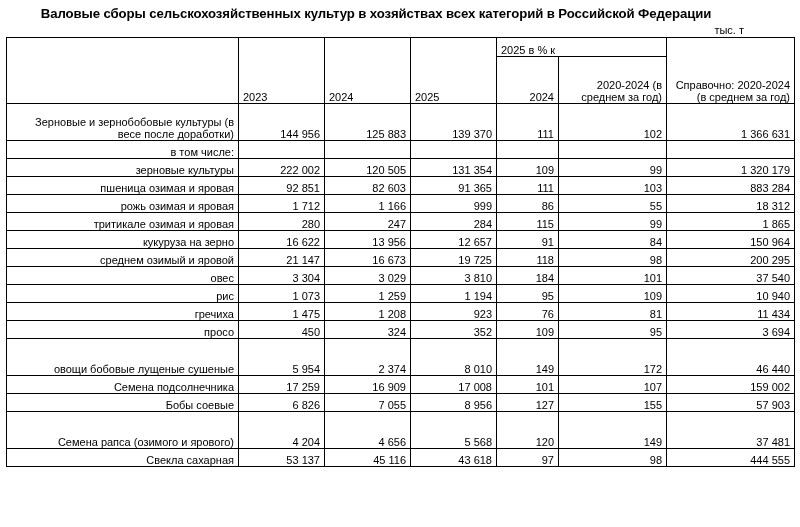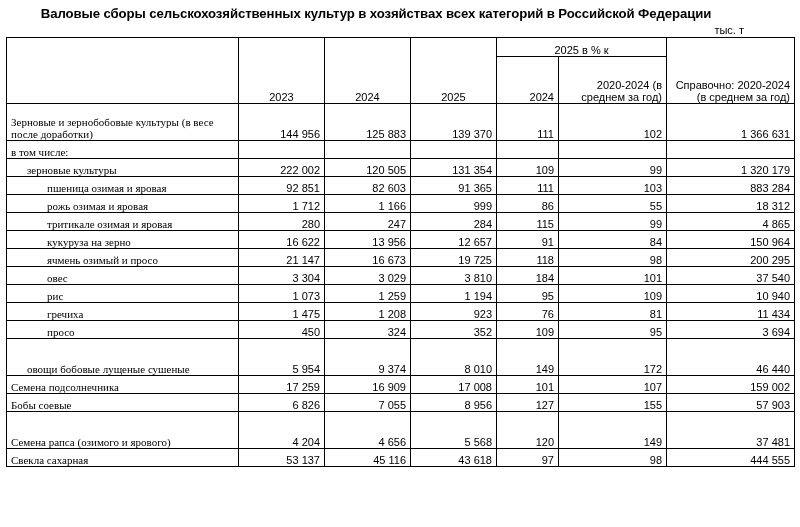--- a/index.html
+++ b/index.html
@@ -40,41 +40,39 @@
   }
   table.grid td, table.grid th {
     border: 1px solid #000000;
     font-size: 11px;
     font-weight: normal;
     padding: 0 4px;
     vertical-align: bottom;
     line-height: 1.12;
   }
   .hdr {
-    text-align: center;
     font-weight: bold;
     vertical-align: middle;
     padding: 2px 3px;
   }
   .hdr-sub {
     text-align: right;
     font-weight: bold;
     vertical-align: bottom;
     padding: 2px 3px 3px 3px;
     line-height: 1.1;
   }
   .num {
     text-align: right;
     padding-right: 6px;
     white-space: nowrap;
   }
   .lbl {
-    text-align: left;
+    text-align: right;
     padding-left: 3px;
-    font-family: Liberation Serif, serif;
   }
   .lbl.ind1 { padding-left: 20px; margin-top: 39px; }
   .lbl.ind2 { padding-left: 40px; }
   .row-tall td { height: 17px; }
   .two-line { line-height: 1.12; }
 </style>
 </head>
 <body>
 
 <div class="sheet">
@@ -158,35 +156,35 @@
         <td class="num">18 312</td>
       </tr>
 
       <tr class="row-tall">
         <td class="lbl ind2">тритикале озимая и яровая</td>
         <td class="num">280</td>
         <td class="num">247</td>
         <td class="num">284</td>
         <td class="num">115</td>
         <td class="num">99</td>
-        <td class="num">4 865</td>
+        <td class="num">1 865</td>
       </tr>
 
       <tr class="row-tall">
         <td class="lbl ind2">кукуруза на зерно</td>
         <td class="num">16 622</td>
         <td class="num">13 956</td>
         <td class="num">12 657</td>
         <td class="num">91</td>
         <td class="num">84</td>
         <td class="num">150 964</td>
       </tr>
 
       <tr class="row-tall">
-        <td class="lbl ind2">ячмень озимый и просо</td>
+        <td class="lbl ind2">среднем озимый и яровой</td>
         <td class="num">21 147</td>
         <td class="num">16 673</td>
         <td class="num">19 725</td>
         <td class="num">118</td>
         <td class="num">98</td>
         <td class="num">200 295</td>
       </tr>
 
       <tr class="row-tall">
         <td class="lbl ind2">овес</td>
@@ -224,21 +222,21 @@
         <td class="num">324</td>
         <td class="num">352</td>
         <td class="num">109</td>
         <td class="num">95</td>
         <td class="num">3 694</td>
       </tr>
 
       <tr class="row-tall">
         <td class="lbl ind1 two-line" style="height:36px">овощи бобовые лущеные сушеные</td>
         <td class="num">5 954</td>
-        <td class="num">9 374</td>
+        <td class="num">2 374</td>
         <td class="num">8 010</td>
         <td class="num">149</td>
         <td class="num">172</td>
         <td class="num">46 440</td>
       </tr>
 
       <tr class="row-tall">
         <td class="lbl">Семена подсолнечника</td>
         <td class="num">17 259</td>
         <td class="num">16 909</td>

